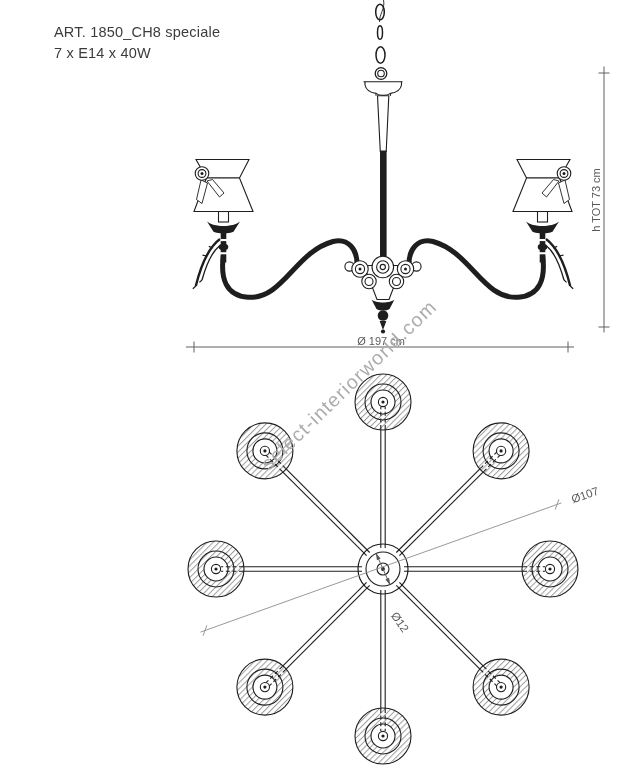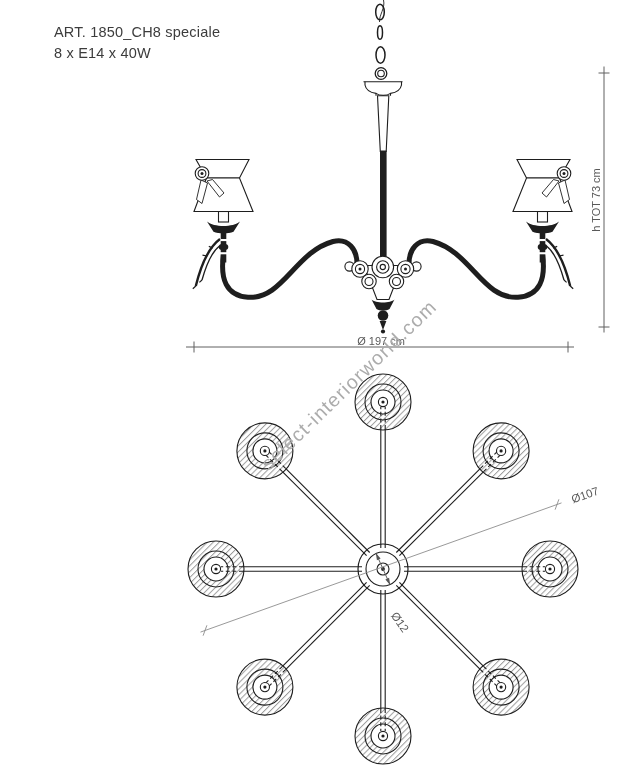--- a/index.html
+++ b/index.html
@@ -268,21 +268,21 @@
       <g class="dim2">
         <line x1="164.5" y1="632.1" x2="525.5" y2="502.9"></line>
         <line x1="167.1" y1="635.7" x2="170.9" y2="625.3"></line>
         <line x1="519.1" y1="509.7" x2="522.9" y2="499.3"></line>
       </g>
     </g>
   </svg>
 
   <div class="hdr">
     <div>ART. 1850_CH8 speciale</div>
-    <div>8 x E14 x 40W</div>
+    <div>7 x E14 x 40W</div>
   </div>
 
   <div class="lbl lbl-d107">Ø 197 cm</div>
   <div class="lbl lbl-htot">h TOT 73 cm</div>
   <div class="lbl lbl-d107t">Ø107</div>
   <div class="lbl lbl-d12">Ø12</div>
 
   <div class="watermark">select-interiorworld.com</div>
 </div>
 

